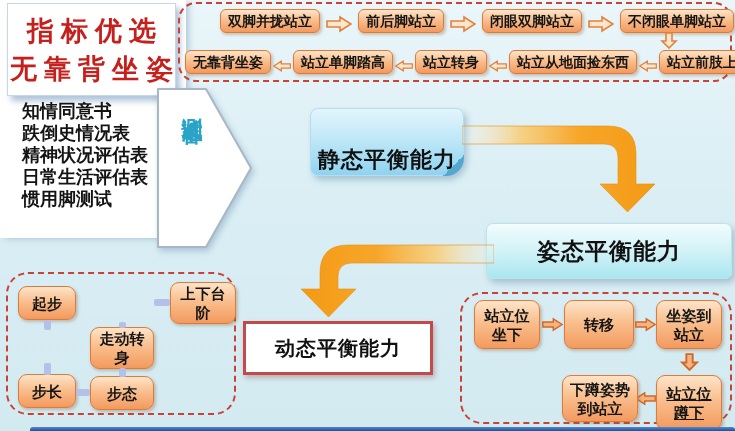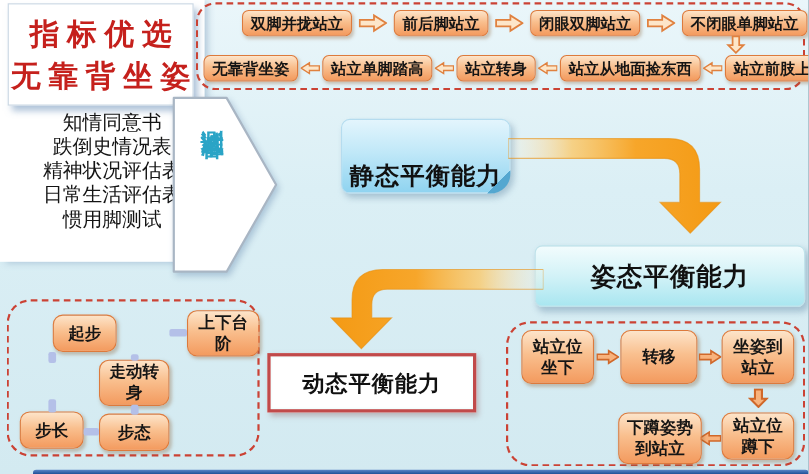--- a/index.html
+++ b/index.html
@@ -8,42 +8,42 @@
          background:linear-gradient(180deg,#eaf6fa 0%,#dbeff5 40%,#d3eaf1 100%);}
 
   
   .left-panel{position:absolute;left:0;top:0;width:186px;height:238px;background:#fff;
               box-shadow:4px 2px 6px -1px rgba(120,150,185,.45);}
   .title-box{position:absolute;left:7px;top:3px;width:169px;height:93px;background:#fff;
              border:1px solid #c9d6e3;box-shadow:4px 5px 6px rgba(110,145,185,.55);
              display:flex;flex-direction:column;justify-content:center;align-items:center;gap:2px;}
   .title-line{color:#c5201c;font-size:27px;font-weight:bold;letter-spacing:7px;margin-right:-7px;line-height:36px;white-space:nowrap;}
   .prep-list{position:absolute;left:22px;top:100px;width:160px;}
-  .prep-item{font-size:18px;font-weight:normal;color:#141414;line-height:22px;white-space:nowrap;text-align:center;}
+  .prep-item{font-size:18px;font-weight:bold;color:#141414;line-height:22px;white-space:nowrap;}
 
   
   .chev-svg{position:absolute;left:150px;top:83px;filter:drop-shadow(2px 3px 3px rgba(110,145,180,.45));}
   .chev-label{position:absolute;left:178px;top:101px;height:100px;writing-mode:vertical-rl;text-orientation:upright;
               font-size:21px;font-weight:bold;color:#2aa4c6;letter-spacing:2px;}
 
   
   .dash-frame{position:absolute;border:2px dashed #cb4234;border-radius:18px;}
   #cl-static{left:178px;top:2px;width:554px;height:80px;}
   #cl-gait{left:6px;top:272px;width:230px;height:143px;border-radius:22px;}
   #cl-transfer{left:460px;top:292px;width:272px;height:132px;border-radius:22px;}
 
   
   .node{background:linear-gradient(180deg,#fde4c9 0%,#f9bf8e 45%,#f39a5e 100%);
         border:1.5px solid #dd7a3c;border-radius:6px;color:#151515;font-weight:bold;
         display:flex;align-items:center;justify-content:center;text-align:center;
         box-shadow:1.5px 2px 3px rgba(140,100,60,.35);}
   .row-node{font-size:14px;line-height:16px;white-space:nowrap;padding:3px 7px;}
   .blk-node{position:absolute;border-radius:9px;font-size:15px;line-height:19px;padding:1px 5px;}
 
-  .flow-row{position:absolute;display:flex;align-items:center;}
+  .flow-row{position:absolute;display:flex;align-items:flex-end;}
   #row1{left:40px;top:5px;gap:6px;}
   #row2{left:5px;top:46px;gap:2px;}
   .sarrow{flex:0 0 auto;}
 
   
   .conn{position:absolute;background:#b4c0e8;border-radius:2px;}
 
   
   .static-note{position:absolute;left:310px;top:108px;width:154px;height:68px;
                background:linear-gradient(180deg,#e3f5fd 0%,#c0e8f8 45%,#8fd3f0 100%);
@@ -171,21 +171,21 @@
   </div>
 
   <svg id="curve1" class="curve-arrow" width="212" height="110" viewBox="0 0 212 110">
     <path d="M0,14 L146,14 Q174,14 174,42 L174,72 L193,72 L165.5,100 L138,72 L156,72 L156,46 Q156,32 142,32 L0,32 Z" fill="url(#og1)" stroke="#e89010" stroke-width="1" stroke-opacity="0.6"></path>
   </svg>
   <svg id="curve2" class="curve-arrow" width="196" height="92" viewBox="0 0 196 92">
     <path d="M196,12 L50,12 Q22,12 22,40 L22,56 L3,56 L30.5,84 L58,56 L40,56 L40,44 Q40,30 54,30 L196,30 Z" fill="url(#og2)" stroke="#e89010" stroke-width="1" stroke-opacity="0.6"></path>
   </svg>
 
   <div id="cl-gait" class="dash-frame">
-    <div class="node blk-node" style="left:10px;top:12px;width:58px;height:34px;margin-left:30px;">起步</div>
+    <div class="node blk-node" style="left:10px;top:12px;width:58px;height:34px;">起步</div>
     <div class="node blk-node" style="left:162px;top:8px;width:66px;height:42px;">上下台阶</div>
     <div class="node blk-node" style="left:82px;top:53px;width:64px;height:42px;">走动转身</div>
     <div class="node blk-node" style="left:10px;top:100px;width:58px;height:34px;text-align:center;">步长</div>
     <div class="node blk-node" style="left:82px;top:102px;width:64px;height:34px;">步态</div>
     <div class="conn" style="left:36px;top:46px;width:7px;height:10px;"></div>
     <div class="conn" style="left:36px;top:89px;width:7px;height:12px;"></div>
     <div class="conn" style="left:111px;top:48px;width:7px;height:6px;"></div>
     <div class="conn" style="left:111px;top:94px;width:7px;height:9px;"></div>
     <div class="conn" style="left:146px;top:25px;width:16px;height:7px;"></div>
     <div class="conn" style="left:68px;top:115px;width:14px;height:7px;"></div>
@@ -197,21 +197,21 @@
         <use href="#arr-r"></use>
       </svg>
     <div class="node blk-node" style="left:102px;top:6px;width:70px;height:49px;">转移</div>
     <svg style="position:absolute;left:173px;top:21px;" width="21" height="19" viewBox="0 0 26 18" fill="#f8b27c" stroke="#d0682a" stroke-width="1.8">
         <use href="#arr-r"></use>
       </svg>
     <div class="node blk-node" style="left:194px;top:6px;width:66px;height:49px;">坐姿到站立</div>
     <svg style="position:absolute;left:218px;top:58px;" width="19" height="20" viewBox="0 0 18 17" fill="#f8b27c" stroke="#d0682a" stroke-width="1.8">
         <use href="#arr-d"></use>
       </svg>
-    <div class="node blk-node" style="left:194px;top:81px;width:66px;height:43px;">站立位蹲下</div>
+    <div class="node blk-node" style="left:194px;top:81px;width:66px;height:55px;text-decoration:underline;">站立位蹲下</div>
     <svg style="position:absolute;left:173px;top:95px;" width="21" height="19" viewBox="0 0 26 18" fill="#f8b27c" stroke="#d0682a" stroke-width="1.8">
         <use href="#arr-l"></use>
       </svg>
     <div class="node blk-node" style="left:100px;top:81px;width:76px;height:47px;">下蹲姿势到站立</div>
   </div>
 
   <div class="bottom-strip"></div>
 </div>
 
 </body></html>

